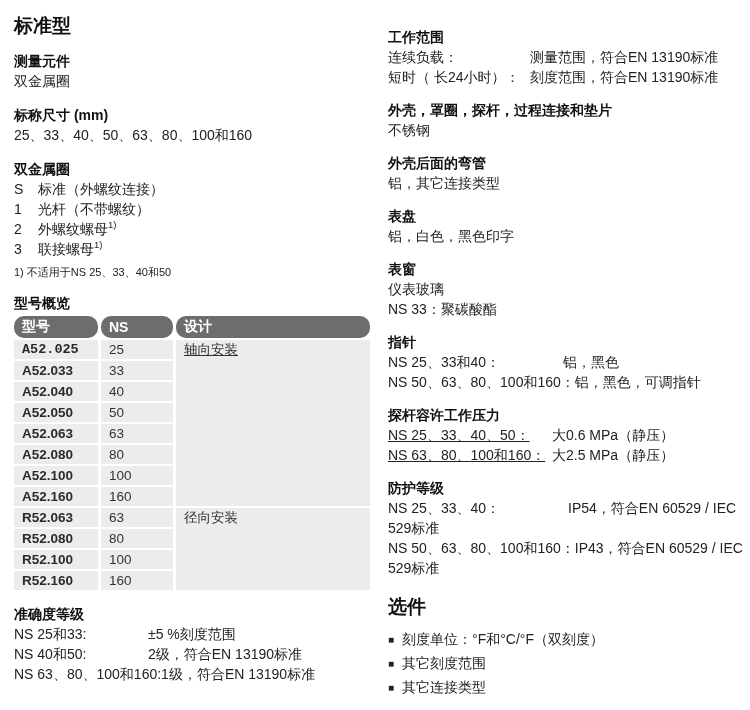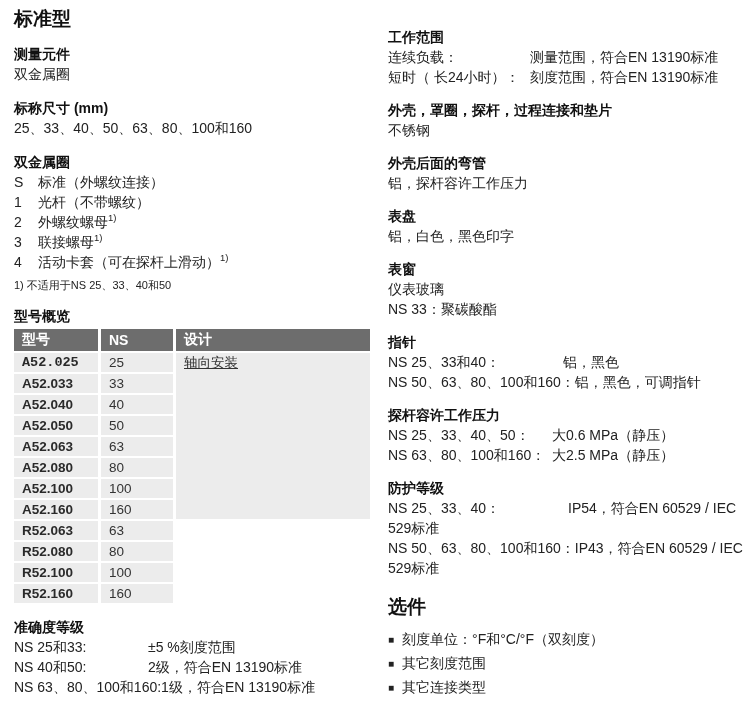--- a/index.html
+++ b/index.html
@@ -4,53 +4,53 @@
 <style>
   html,body{margin:0;padding:0;}
   body{
     width:750px;height:710px;background:#ffffff;color:#1c1c1c;
     font-family:"Liberation Sans","DejaVu Sans",sans-serif;
     position:relative;overflow:hidden;
   }
   p{margin:0;}
   h1,h2,h3{margin:0;}
   .col{position:absolute;}
-  .col-left{left:14px;top:8px;width:356px;}
+  .col-left{left:14px;top:15px;width:356px;}
   .col-right{left:388px;top:28px;width:356px;}
 
   .big{font-size:19px;line-height:22px;font-weight:bold;color:#111111;}
   .sec{margin-top:15px;}
   .sec-title{font-size:14px;line-height:19px;font-weight:bold;color:#111111;}
   .line{font-size:14px;line-height:20px;color:#222222;}
 
   
   .conn-row{font-size:14px;line-height:20px;color:#222222;}
   .conn-code{display:inline-block;width:24px;}
   sup{font-size:9.5px;line-height:0;}
   .footnote{font-size:11px;line-height:14px;margin-top:6px;color:#222222;}
 
   
   .model-table{
     display:grid;grid-template-columns:84px 72px 1fr;
     grid-template-rows:22px;grid-auto-rows:19px;
     gap:2px 3px;margin-top:3px;width:356px;
   }
   .th{background:#6d6d6d;color:#ffffff;font-weight:bold;font-size:14px;
-      display:flex;align-items:center;padding-left:8px;}
+      display:flex;align-items:center;padding-left:8px;border-radius:10px;}
   .td{background:#ececec;font-size:13.5px;color:#333333;
       display:flex;align-items:center;padding-left:8px;}
   .td-model{font-weight:bold;color:#2a2a2a;}
   .td-design{align-items:flex-start;padding-top:1px;line-height:18px;}
 
   
   .kv-label{display:inline-block;}
   .acc .kv-label{min-width:134px;}
   .sec-working-range .kv-label{min-width:142px;}
   .sec-pointer .kv-label{min-width:175px;}
-  .sec-stem-pressure .kv-label{min-width:164px;}
+  .sec-stem-pressure .kv-label{min-width:164px;text-decoration:underline;}
   .sec-ingress-protection .kv-label{min-width:180px;}
 
   
   .rsec{margin-top:14px;}
   [data-render="right-sections"] .rsec:first-child{margin-top:0;}
 
   
   .options{margin-top:18px;}
   .options-list{margin-top:10px;}
   .opt-row{font-size:14px;line-height:22px;color:#222222;}
@@ -72,21 +72,20 @@
     <p class="line">25、33、40、50、63、80、100和160</p>
   </section>
 
   <section class="sec">
     <h3 class="sec-title">双金属圈</h3>
     <div data-render="conn-items">
         <div class="conn-row"><span class="conn-code">S</span><span class="conn-label">标准（外螺纹连接）</span></div>
         <div class="conn-row"><span class="conn-code">1</span><span class="conn-label">光杆（不带螺纹）</span></div>
         <div class="conn-row"><span class="conn-code">2</span><span class="conn-label">外螺纹螺母<sup class="fn">1)</sup></span></div>
         <div class="conn-row"><span class="conn-code">3</span><span class="conn-label">联接螺母<sup class="fn">1)</sup></span></div>
-        <div class="conn-row"><span class="conn-code">4</span><span class="conn-label">活动卡套（可在探杆上滑动）<sup class="fn">1)</sup></span></div>
       </div>
     <p class="footnote">1) 不适用于NS 25、33、40和50</p>
   </section>
 
   <section class="sec">
     <h3 class="sec-title">型号概览</h3>
     <div class="model-table" data-render="model-table">
         <div class="th">型号</div>
         <div class="th">NS</div>
         <div class="th">设计</div>
@@ -108,20 +107,21 @@
         <div class="td" style="grid-area: 9 / 2;">160</div>
         <div class="td td-model" style="grid-area: 10 / 1;">R52.063</div>
         <div class="td" style="grid-area: 10 / 2;">63</div>
         <div class="td td-model" style="grid-area: 11 / 1;">R52.080</div>
         <div class="td" style="grid-area: 11 / 2;">80</div>
         <div class="td td-model" style="grid-area: 12 / 1;">R52.100</div>
         <div class="td" style="grid-area: 12 / 2;">100</div>
         <div class="td td-model" style="grid-area: 13 / 1;">R52.160</div>
         <div class="td" style="grid-area: 13 / 2;">160</div>
         <div class="td td-design" style="grid-area: 2 / 3 / span 8; text-decoration: underline;">轴向安装</div>
+        <div class="td td-design" style="grid-area: 10 / 3 / span 4;">径向安装</div>
       </div>
   </section>
 
   <section class="sec acc">
     <h3 class="sec-title">准确度等级</h3>
     <div data-render="accuracy-rows">
         <p class="line kv"><span class="kv-label">NS 25和33:</span><span class="kv-value">±5 %刻度范围</span></p>
         <p class="line kv"><span class="kv-label">NS 40和50:</span><span class="kv-value">2级，符合EN 13190标准</span></p>
         <p class="line kv"><span class="kv-label">NS 63、80、100和160:</span><span class="kv-value">1级，符合EN 13190标准</span></p>
       </div>
@@ -134,21 +134,21 @@
         <h3 class="sec-title">工作范围</h3>
         <p class="line kv"><span class="kv-label">连续负载：</span><span class="kv-value">测量范围，符合EN 13190标准</span></p>
         <p class="line kv"><span class="kv-label">短时（ 长24小时）：</span><span class="kv-value">刻度范围，符合EN 13190标准</span></p>
       </section>
       <section class="rsec sec-case-materials">
         <h3 class="sec-title">外壳，罩圈，探杆，过程连接和垫片</h3>
         <p class="line">不锈钢</p>
       </section>
       <section class="rsec sec-bent-tube">
         <h3 class="sec-title">外壳后面的弯管</h3>
-        <p class="line">铝，探杆容许工作压力</p>
+        <p class="line">铝，其它连接类型</p>
       </section>
       <section class="rsec sec-dial">
         <h3 class="sec-title">表盘</h3>
         <p class="line">铝，白色，黑色印字</p>
       </section>
       <section class="rsec sec-window">
         <h3 class="sec-title">表窗</h3>
         <p class="line">仪表玻璃</p>
         <p class="line">NS 33：聚碳酸酯</p>
       </section>

